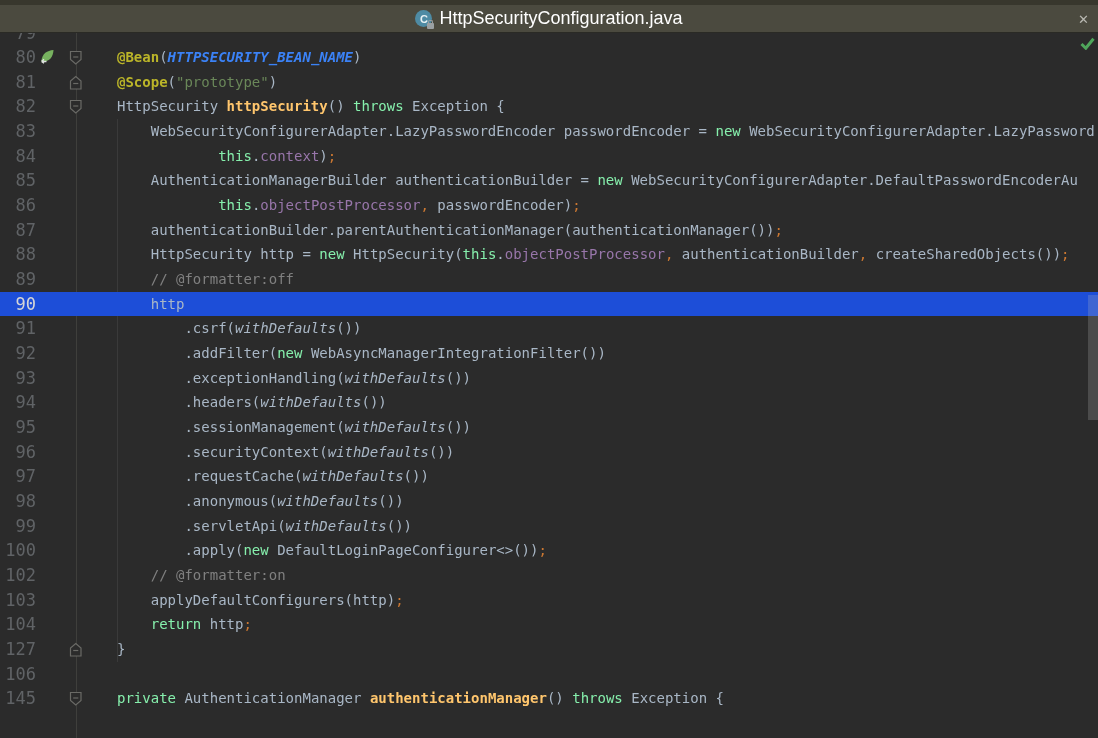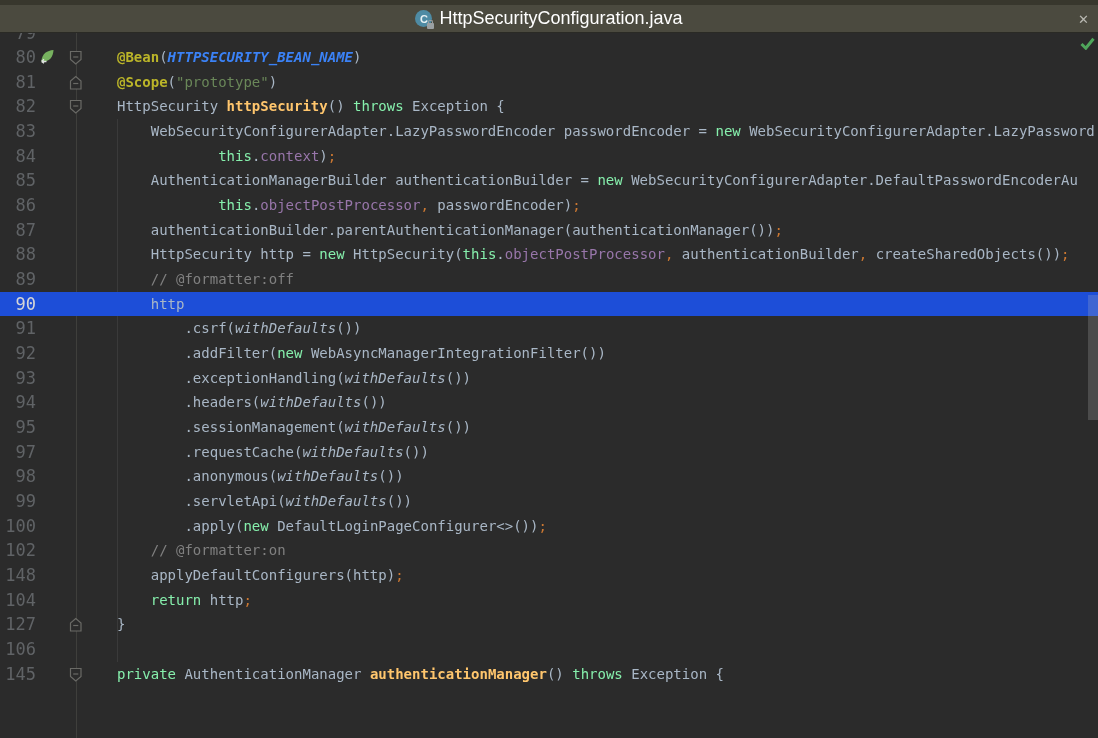--- a/index.html
+++ b/index.html
@@ -85,26 +85,27 @@
         <div class="row"><span class="lnum">86</span><span class="code"><span class="c-def">            </span><span class="c-kw">this</span><span class="c-def">.</span><span class="c-field">objectPostProcessor</span><span class="c-punct">,</span><span class="c-def"> passwordEncoder)</span><span class="c-punct">;</span></span></div>
         <div class="row"><span class="lnum">87</span><span class="code"><span class="c-def">    authenticationBuilder.parentAuthenticationManager(authenticationManager())</span><span class="c-punct">;</span></span></div>
         <div class="row"><span class="lnum">88</span><span class="code"><span class="c-def">    HttpSecurity http = </span><span class="c-kw">new</span><span class="c-def"> HttpSecurity(</span><span class="c-kw">this</span><span class="c-def">.</span><span class="c-field">objectPostProcessor</span><span class="c-punct">,</span><span class="c-def"> authenticationBuilder</span><span class="c-punct">,</span><span class="c-def"> createSharedObjects())</span><span class="c-punct">;</span></span></div>
         <div class="row"><span class="lnum">89</span><span class="code"><span class="c-def">    </span><span class="c-cmt">// @formatter:off</span></span></div>
         <div class="row current"><span class="lnum">90</span><span class="code"><span class="c-def">    http</span></span></div>
         <div class="row"><span class="lnum">91</span><span class="code"><span class="c-def">        .csrf(</span><span class="c-itdef">withDefaults</span><span class="c-def">())</span></span></div>
         <div class="row"><span class="lnum">92</span><span class="code"><span class="c-def">        .addFilter(</span><span class="c-kw">new</span><span class="c-def"> WebAsyncManagerIntegrationFilter())</span></span></div>
         <div class="row"><span class="lnum">93</span><span class="code"><span class="c-def">        .exceptionHandling(</span><span class="c-itdef">withDefaults</span><span class="c-def">())</span></span></div>
         <div class="row"><span class="lnum">94</span><span class="code"><span class="c-def">        .headers(</span><span class="c-itdef">withDefaults</span><span class="c-def">())</span></span></div>
         <div class="row"><span class="lnum">95</span><span class="code"><span class="c-def">        .sessionManagement(</span><span class="c-itdef">withDefaults</span><span class="c-def">())</span></span></div>
+        <div class="row"><span class="lnum">96</span><span class="code"><span class="c-def">        .securityContext(</span><span class="c-itdef">withDefaults</span><span class="c-def">())</span></span></div>
         <div class="row"><span class="lnum">97</span><span class="code"><span class="c-def">        .requestCache(</span><span class="c-itdef">withDefaults</span><span class="c-def">())</span></span></div>
         <div class="row"><span class="lnum">98</span><span class="code"><span class="c-def">        .anonymous(</span><span class="c-itdef">withDefaults</span><span class="c-def">())</span></span></div>
         <div class="row"><span class="lnum">99</span><span class="code"><span class="c-def">        .servletApi(</span><span class="c-itdef">withDefaults</span><span class="c-def">())</span></span></div>
         <div class="row"><span class="lnum">100</span><span class="code"><span class="c-def">        .apply(</span><span class="c-kw">new</span><span class="c-def"> DefaultLoginPageConfigurer&lt;&gt;())</span><span class="c-punct">;</span></span></div>
         <div class="row"><span class="lnum">102</span><span class="code"><span class="c-def">    </span><span class="c-cmt">// @formatter:on</span></span></div>
-        <div class="row"><span class="lnum">148</span><span class="code"><span class="c-def">    applyDefaultConfigurers(http)</span><span class="c-punct">;</span></span></div>
+        <div class="row"><span class="lnum">103</span><span class="code"><span class="c-def">    applyDefaultConfigurers(http)</span><span class="c-punct">;</span></span></div>
         <div class="row"><span class="lnum">104</span><span class="code"><span class="c-def">    </span><span class="c-kw">return</span><span class="c-def"> http</span><span class="c-punct">;</span></span></div>
         <div class="row"><span class="lnum">127</span><span class="ficon"><svg width="14" height="16" viewBox="0 0 14 16">
               <path d="M6.75 1.5 L12 6 V14 H1.5 V6 Z" fill="#2b2b2b" stroke="#6a6a66" stroke-width="1.2"></path>
               <line x1="4.2" y1="8.5" x2="9.3" y2="8.5" stroke="#6a6a66" stroke-width="1.2"></line>
             </svg></span><span class="code"><span class="c-def">}</span></span></div>
         <div class="row"><span class="lnum">106</span><span class="code"></span></div>
         <div class="row"><span class="lnum">145</span><span class="ficon"><svg width="14" height="16" viewBox="0 0 14 16">
               <path d="M1.5 1.5 H12 V9.5 L6.75 14 L1.5 9.5 Z" fill="#2b2b2b" stroke="#6a6a66" stroke-width="1.2"></path>
               <line x1="4.2" y1="7" x2="9.3" y2="7" stroke="#6a6a66" stroke-width="1.2"></line>
             </svg></span><span class="code"><span class="c-kw">private</span><span class="c-def"> AuthenticationManager </span><span class="c-method">authenticationManager</span><span class="c-def">() </span><span class="c-kw">throws</span><span class="c-def"> Exception {</span></span></div>

